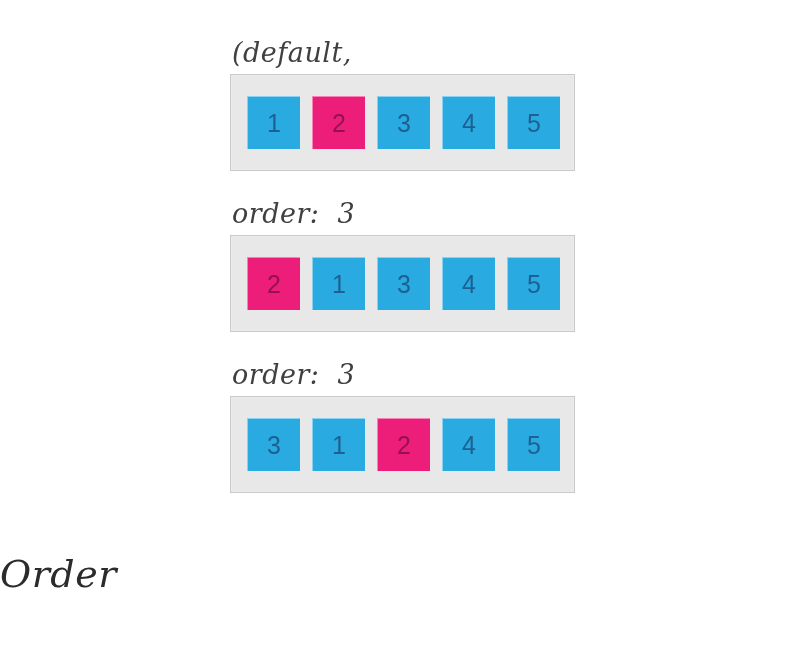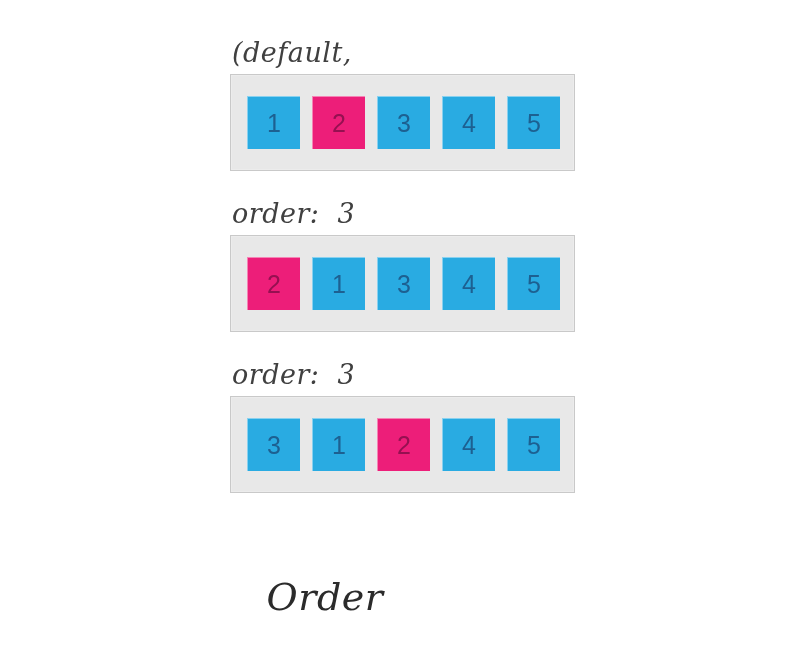--- a/index.html
+++ b/index.html
@@ -88,28 +88,27 @@
   .flex-item.pink {
     background: #ed1e79;
     color: #961051;
   }
 
   .figure-title {
     position: absolute;
     left: 0;
     top: 552px;
     width: 650px;
-    text-align: center;
+    text-align: left;
     font-family: "DejaVu Serif", serif;
     font-style: italic;
     font-size: 38px;
     font-weight: 400;
     color: #2b2b2b;
     letter-spacing: 0.5px;
-    margin-top: 23px;
   }
 </style>
 </head>
 <body>
 
 <div id="diagram">
 
   <div class="example-group group-1">
     <div class="group-label">(default,</div>
     <div class="flex-container">

